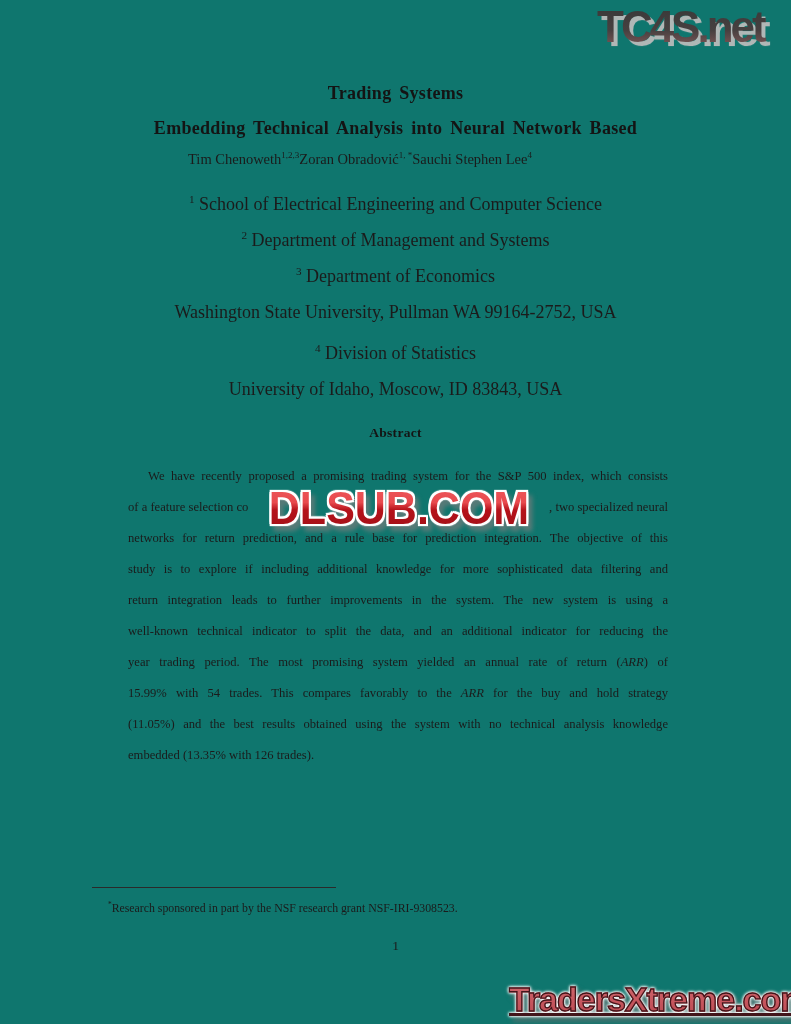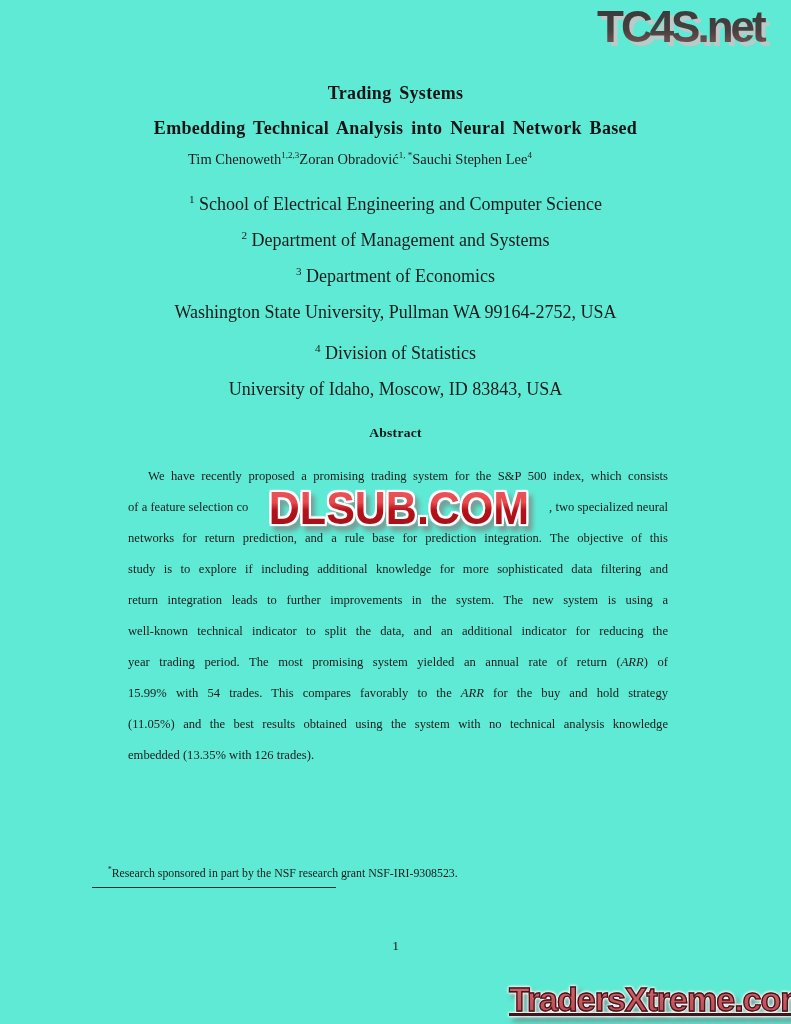--- a/index.html
+++ b/index.html
@@ -1,19 +1,19 @@
 <!DOCTYPE html>
 <html><head>
 <meta charset="utf-8">
 <style>
   html,body{margin:0;padding:0;background:#888;}
   .page{
     position:relative;
     width:791px;height:1024px;
-    background:#5eead4;
+    background:#0f766e;
     overflow:hidden;
     font-family:"Liberation Serif","DejaVu Serif",serif;
     color:#1b1b1b;
     margin:0 auto;
   }
   
   .tc4s{
     position:absolute;top:5px;left:597px;width:194px;height:46px;
     font-family:"Liberation Sans","DejaVu Sans",sans-serif;
     font-weight:bold;font-size:44px;line-height:44px;
@@ -72,21 +72,21 @@
       drop-shadow(4px 5px 2px rgba(125,125,125,.65));
     transform:scaleY(1.08);
     white-space:nowrap;
   }
   
   .foot-rule{
     position:absolute;top:887px;left:92px;width:244px;height:0;
     border-top:1.4px solid #2a2a2a;
   }
   .footnote{
-    position:absolute;top:866px;left:95px;width:560px;
+    position:absolute;top:901px;left:95px;width:560px;
     font-size:11.8px;padding-left:13px;color:#1b1b1b;
   }
   
   .pagenum{
     position:absolute;top:938px;left:0;width:791px;text-align:center;
     font-size:13.5px;color:#1b1b1b;
   }
   
   .txtreme{
     position:absolute;top:979px;left:509px;width:305px;height:45px;

